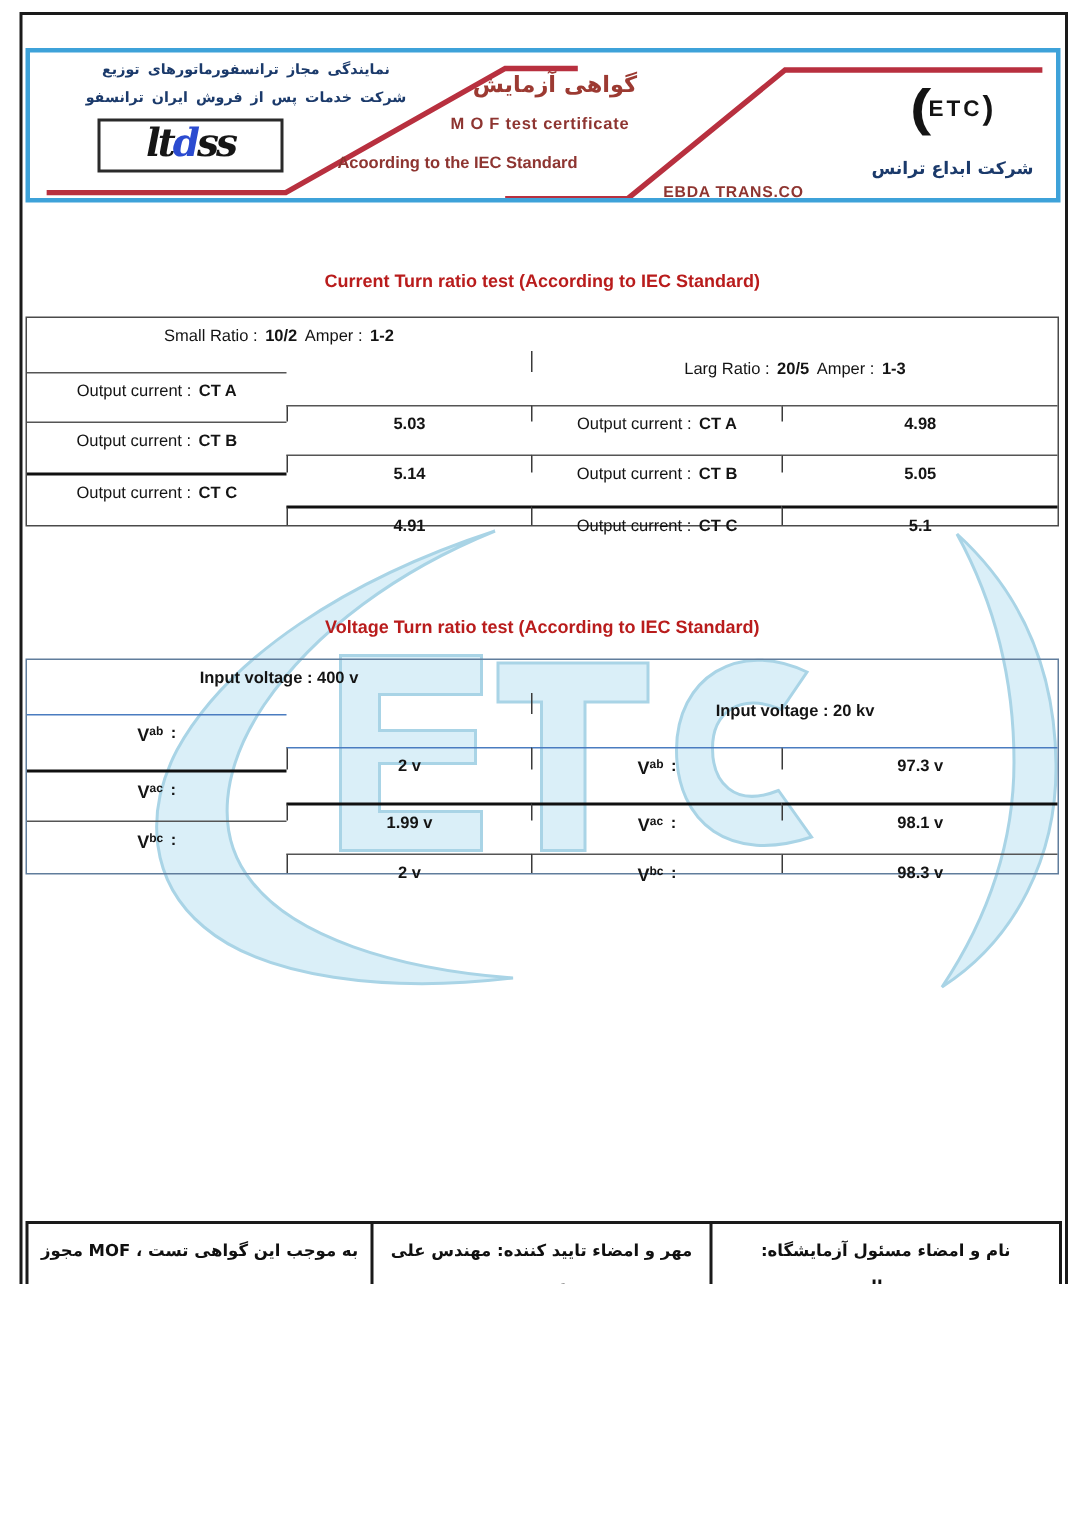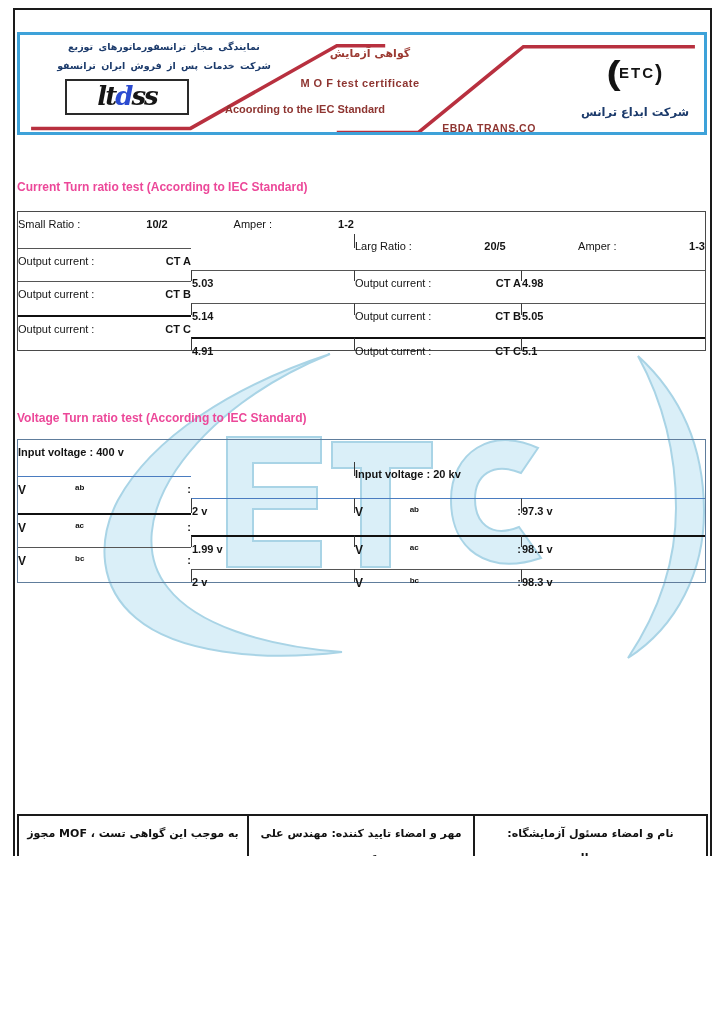--- a/index.html
+++ b/index.html
@@ -15,40 +15,40 @@
   .header-box{position:absolute;left:17px;top:32px;width:684px;height:97px;
               border:3px solid #3ea2d9;background:#fff;z-index:2;}
   .hb-abs{position:absolute;}
   .redlines{position:absolute;left:0;top:0;width:100%;height:100%;pointer-events:none;}
   .agency{left:6px;top:3px;width:276px;text-align:center;font-size:9.5px;font-weight:bold;
           color:#1b3a6b;line-height:1.95;word-spacing:2px;}
   .itdss{left:45px;top:44px;width:120px;height:32px;border:2px solid #2a2a2a;background:#fff;
          text-align:center;font-family:"DejaVu Serif","Liberation Serif",serif;
          font-weight:bold;font-style:italic;font-size:26px;line-height:30px;letter-spacing:-2px;color:#161616;}
   .itdss .blue-d{color:#2b4bd0;}
-  .title-fa{left:240px;top:12px;width:220px;text-align:center;font-size:11px;font-weight:bold;color:#9c3a32;}
+  .title-fa{left:240px;top:12px;width:220px;text-align:center;font-size:15px;font-weight:bold;color:#9c3a32;}
   .title-en{left:235px;top:42px;width:210px;text-align:center;font-size:11px;font-weight:bold;
             color:#8e3531;letter-spacing:.5px;}
   .standard-en{left:168px;top:68px;width:234px;text-align:center;font-size:11px;font-weight:bold;color:#8e3531;}
   .company-en{left:398px;top:87px;width:142px;text-align:center;font-size:10.5px;font-weight:bold;
               color:#8e3531;letter-spacing:.5px;}
   .etc-logo{left:552px;top:18px;width:126px;text-align:center;white-space:nowrap;color:#141414;}
   .etc-open{font-size:34px;font-weight:900;vertical-align:-6px;display:inline-block;transform:scaleX(1.25);}
   .etc-text{font-size:15px;font-weight:bold;letter-spacing:2px;}
   .etc-close{font-size:22px;font-weight:bold;vertical-align:-2px;}
   .company-fa{left:542px;top:70px;width:146px;text-align:center;font-size:11.5px;font-weight:bold;color:#1b3a6b;}
   
-  .sec-title{position:absolute;left:17px;width:689px;text-align:left;font-size:12px;
-             font-weight:bold;color:#ec4899;z-index:2;}
+  .sec-title{position:absolute;left:17px;width:689px;text-align:center;font-size:12px;
+             font-weight:bold;color:#b91c1c;z-index:2;}
   
   .gtable{position:absolute;left:17px;width:687px;display:grid;background:transparent;z-index:2;
           grid-template-columns:173px 163px 167px auto;}
   .t1{top:211px;grid-template-rows:36px 33px 34px 35px;border:1.6px solid #4a4a4a;}
   .t2{top:439px;grid-template-rows:36px 37px 34px 35px;border:1.6px solid #607d9c;}
-  .cell{display:flex;align-items:flex-start;justify-content:space-between;padding-top:6px;
+  .cell{display:flex;align-items:flex-start;justify-content:center;padding-top:6px;
         font-size:11px;color:#141414;background:transparent;}
   .cell b{font-weight:bold;}
   .span2{grid-column:1/3;}
   .span2r{grid-column:3/5;}
   .bl{border-left:1.4px solid #3a3a3a;margin-top:22px;}
   .bt{border-top:1.4px solid #555;}
   .btb{border-top:1.4px solid #4a7cc0;}
   .btk{border-top:2.6px solid #101010;}
   .gap{display:inline-block;width:5px;}
   .vbase{font-size:12px;font-weight:bold;}

